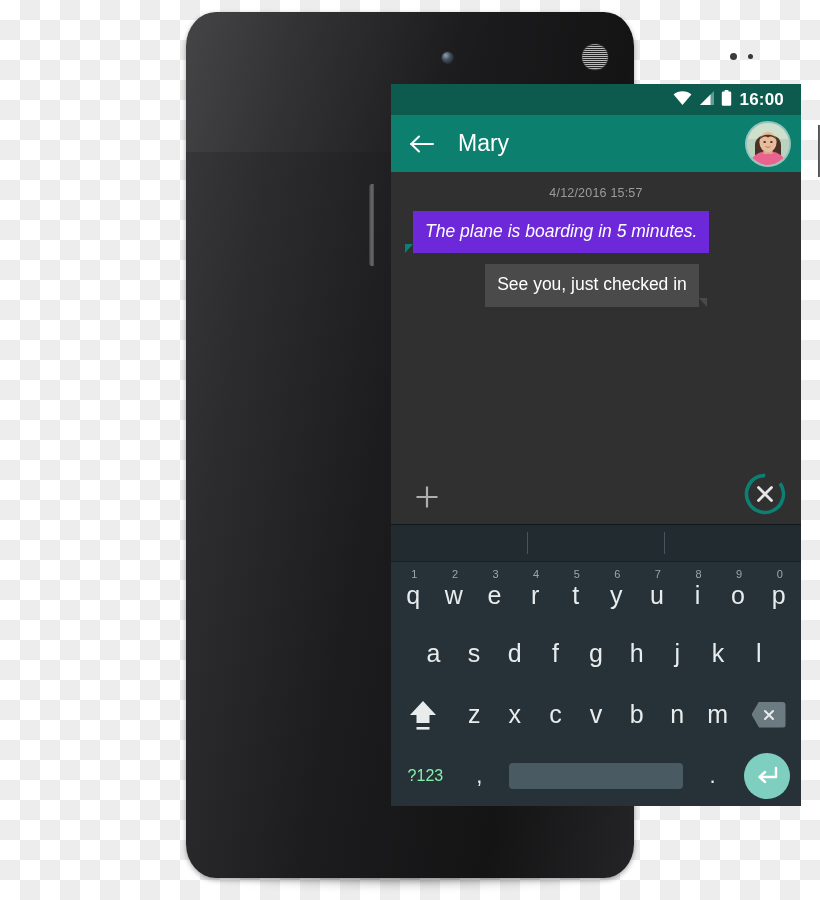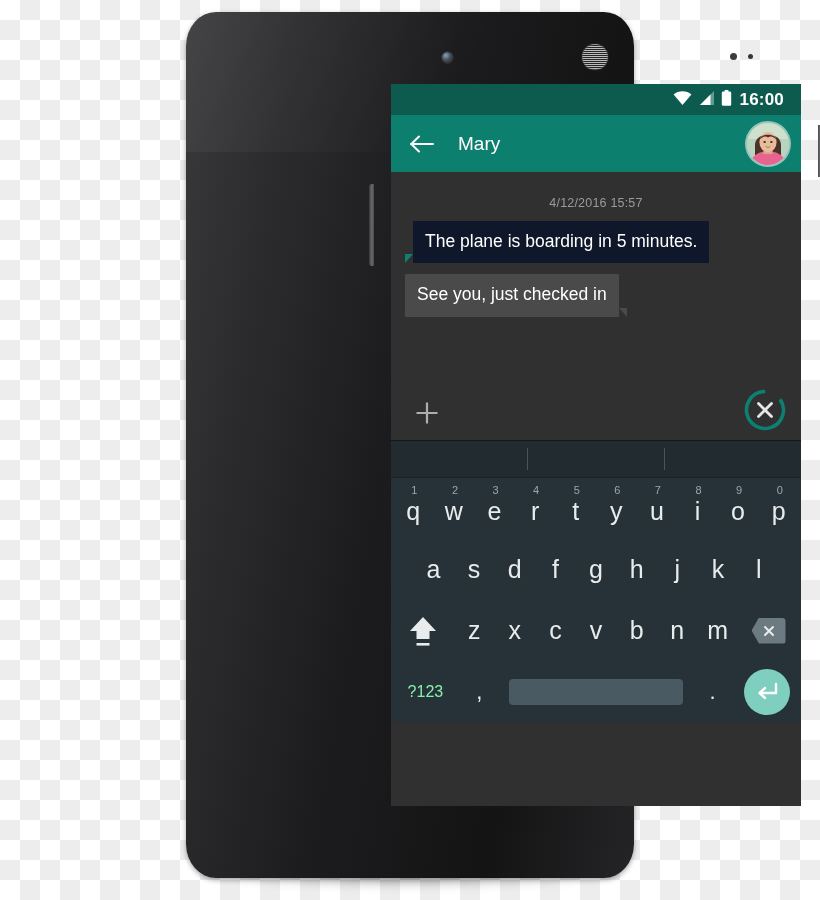--- a/index.html
+++ b/index.html
@@ -137,66 +137,66 @@
     align-items: center;
     padding: 0 12px 0 17px;
   }
   #back-button {
     width: 28px; height: 28px;
     display: flex; align-items: center; justify-content: center;
     flex: 0 0 auto;
   }
   #contact-name {
     color: #ffffff;
-    font-size: 19px;
+    font-size: 23px;
     margin-left: 22px;
     flex: 1 1 auto;
     white-space: nowrap;
     overflow: hidden;
   }
   #avatar {
     width: 42px; height: 42px;
     border-radius: 50%;
     flex: 0 0 auto;
     overflow: hidden;
     background: #d9cfc6;
     box-shadow: 0 0 0 2px rgba(255,255,255,0.55);
     position: relative;
   }
   #avatar svg { display: block; }
 
   
   #conversation {
     position: relative;
-    height: 268px;
+    height: 352px;
     background: #303030;
-    padding: 24px 14px 0 14px;
+    padding: 14px 14px 0 14px;
   }
   #date-divider {
     text-align: center;
     color: #9b9b9b;
     font-size: 12.5px;
     margin-bottom: 11px;
     letter-spacing: 0.2px;
   }
 
   .msg-row { display: flex; margin-bottom: 11px; }
   .msg-row.out { justify-content: flex-start; padding-left: 8px; }
-  .msg-row.in  { justify-content: flex-start;  padding-right: 8px; }
+  .msg-row.in  { justify-content: center;  padding-right: 8px; }
 
   .bubble {
     position: relative;
     max-width: 300px;
     padding: 9px 12px 10px 12px;
     color: #ffffff;
     font-size: 17.5px;
     line-height: 1.34;
     word-wrap: break-word;
   }
-  .bubble.out { background: #0f172a; }
+  .bubble.out { background: #6d28d9; font-style: italic; }
   .bubble.in  { background: #4a4a4a; }
 
   
   .bubble.out::before {
     content: "";
     position: absolute;
     left: -8px; bottom: 0;
     border-width: 9px 8px 0 0;
     border-style: solid;
     border-color: #0c8072 transparent transparent transparent;

